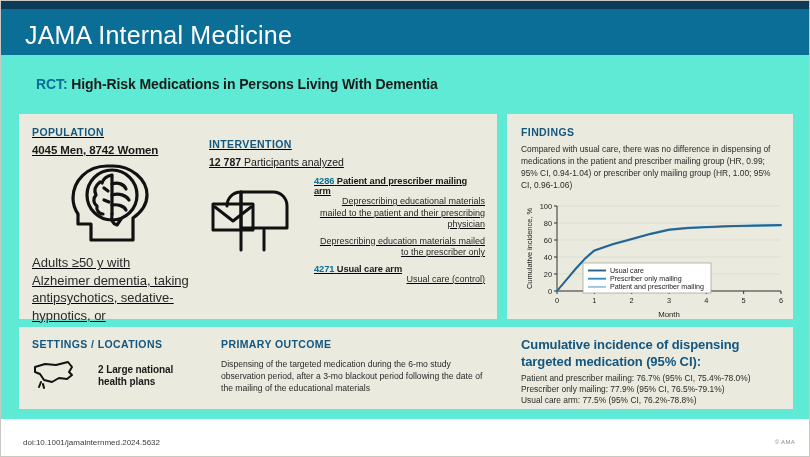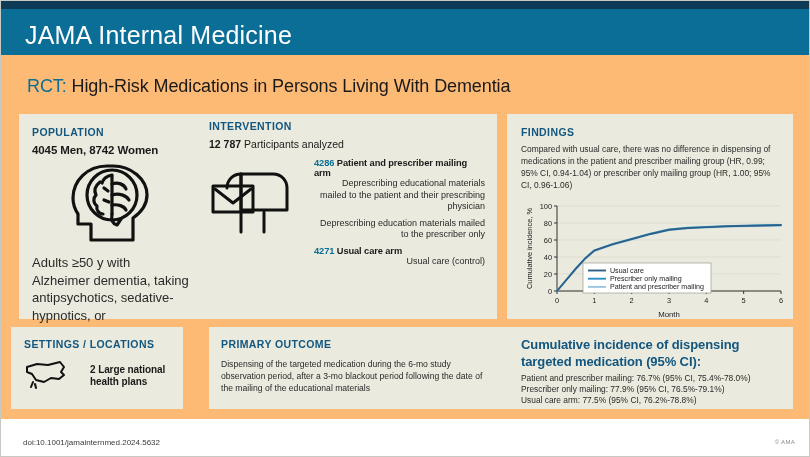--- a/index.html
+++ b/index.html
@@ -8,21 +8,21 @@
     background: #ffffff;
   }
   body {
     font-family: "Liberation Sans", sans-serif;
     -webkit-font-smoothing: antialiased;
   }
   .page {
     position: relative;
     width: 810px;
     height: 457px;
-    background: #fdba74;
+    background: #5eead4;
     box-sizing: border-box;
     border: 1px solid #c9c9c4;
     overflow: hidden;
   }
 
   
   .topstrip {
     position: absolute;
     left: 0; top: 0;
     width: 810px; height: 8px;
@@ -40,23 +40,23 @@
     font-size: 25px;
     font-weight: 400;
     color: #ffffff;
     letter-spacing: 0.2px;
     white-space: nowrap;
   }
 
   
   .study-title {
     position: absolute;
-    left: 26px; top: 75px;
-    font-size: 18px;
-    font-weight: normal;
+    left: 35px; top: 75px;
+    font-size: 14px;
+    font-weight: bold;
     color: #1a1a1a;
     white-space: nowrap;
     letter-spacing: -0.1px;
   }
   .study-title .rct {
     color: #0b6e96;
   }
 
   
   .panel {
@@ -65,21 +65,21 @@
     box-sizing: border-box;
   }
   .panel-head {
     font-size: 10.5px;
     font-weight: bold;
     color: #13567f;
     letter-spacing: 0.4px;
   }
 
   
-  #panel-population { left: 18px; top: 113px; width: 184px; height: 205px; }
+  #panel-population { left: 18px; top: 113px; width: 184px; height: 205px; text-decoration: underline; }
   .pop-pad { padding: 12px 13px 0 13px; }
   .pop-sub {
     margin-top: 6px;
     font-size: 11.5px;
     font-weight: bold;
     color: #1a1a1a;
     letter-spacing: -0.1px;
   }
   .brain-wrap {
     margin-top: 6px;
@@ -94,21 +94,21 @@
   .pop-mean {
     margin-top: 12px;
     font-size: 10.2px;
     font-weight: bold;
     color: #1a1a1a;
     letter-spacing: -0.1px;
   }
 
   
   #panel-intervention { left: 196px; top: 113px; width: 300px; height: 205px; }
-  .iv-pad { padding: 6px 12px 0 12px; }
+  .iv-pad { padding: 24px 12px 0 12px; text-decoration: underline; }
   .iv-sub {
     margin-top: 6px;
     font-size: 10.5px;
     color: #1a1a1a;
   }
   .iv-sub b { font-weight: bold; }
   .iv-body {
     margin-top: 8px;
     display: flex;
     gap: 21px;
@@ -134,21 +134,21 @@
   #panel-findings { left: 506px; top: 113px; width: 286px; height: 205px; }
   .fd-pad { padding: 12px 12px 0 14px; }
   .fd-text {
     margin-top: 6px;
     font-size: 8.4px;
     line-height: 1.42;
     color: #2a2a2a;
   }
 
   
-  #panel-settings { left: 10px; top: 326px; width: 172px; height: 82px; }
+  #panel-settings { left: 18px; top: 326px; width: 192px; height: 82px; }
   .st-pad { padding: 11px 12px 0 13px; }
   .st-row {
     margin-top: 8px;
     display: flex;
     align-items: center;
     gap: 20px;
   }
   .st-label {
     font-size: 10px;
     font-weight: bold;

